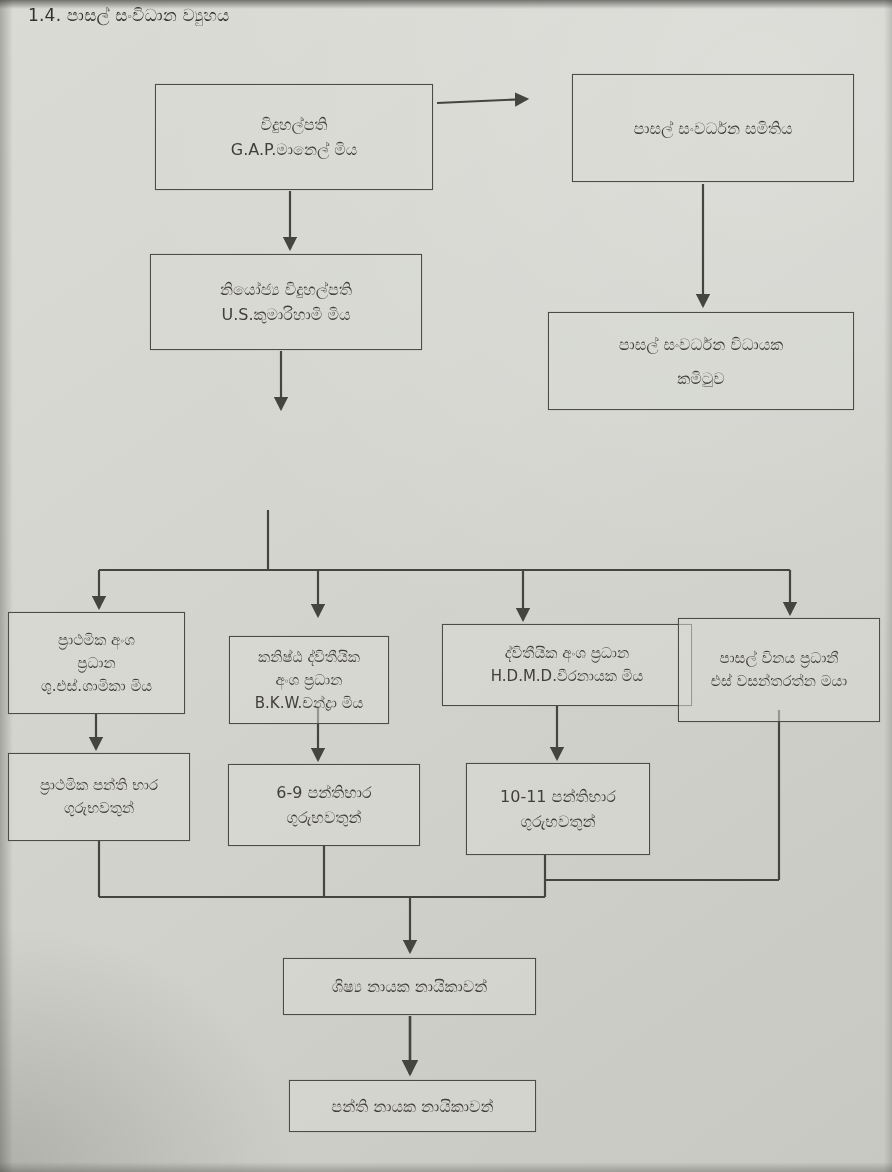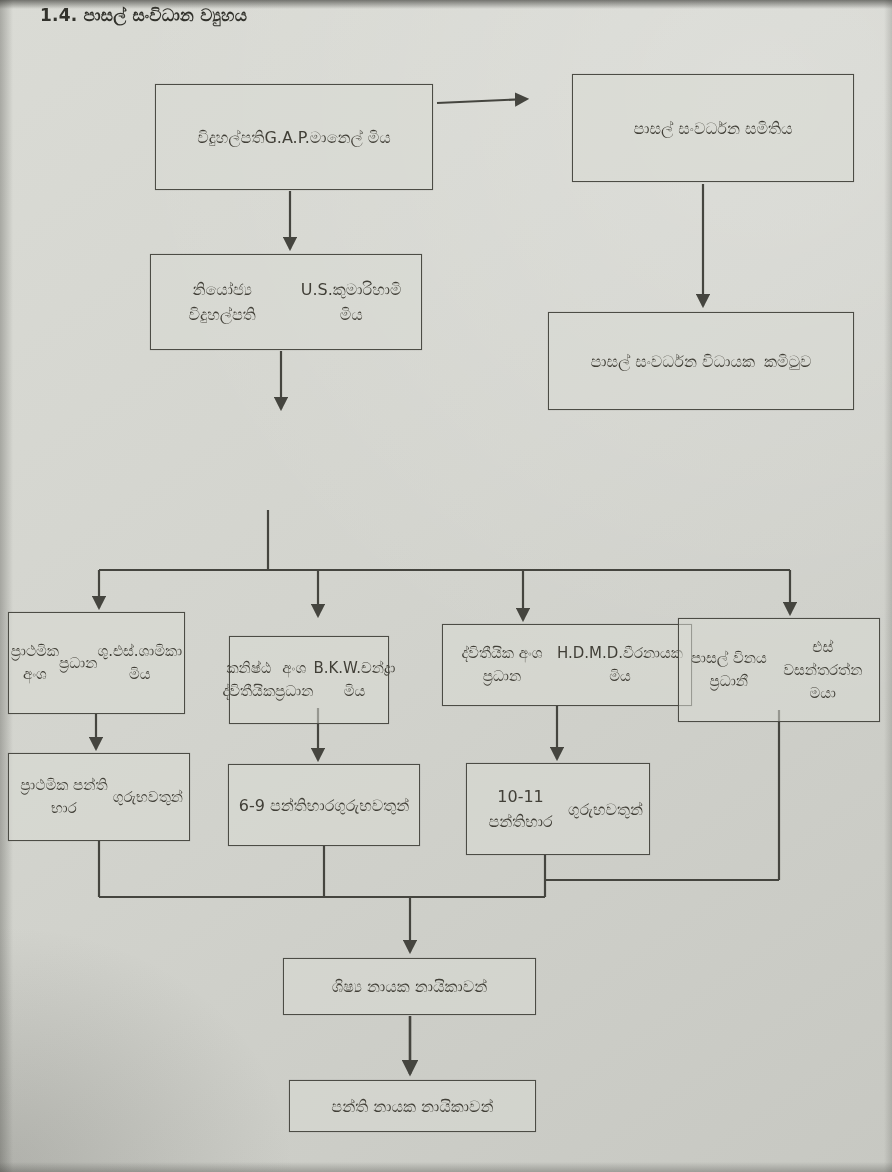--- a/index.html
+++ b/index.html
@@ -19,29 +19,29 @@
   .edge-top{position:absolute;left:0;top:0;width:100%;height:9px;
     background:linear-gradient(to bottom,rgba(30,30,26,0.55),rgba(30,30,26,0));}
   .edge-left{position:absolute;left:0;top:0;width:13px;height:100%;
     background:linear-gradient(to right,rgba(55,55,50,0.30),rgba(55,55,50,0));}
   .edge-right{position:absolute;right:0;top:0;width:8px;height:100%;
     background:linear-gradient(to left,rgba(55,55,50,0.18),rgba(55,55,50,0));}
   .edge-bottom{position:absolute;left:0;bottom:0;width:100%;height:10px;
     background:linear-gradient(to top,rgba(40,40,36,0.28),rgba(40,40,36,0));}
 
   .doc-title{
-    position:absolute;left:40px;top:5px;z-index:3;
-    font-size:17px;font-weight:bold;color:#32322c;letter-spacing:.2px;
+    position:absolute;left:28px;top:5px;z-index:3;
+    font-size:17px;font-weight:normal;color:#32322c;letter-spacing:.2px;
   }
 
   .wires{position:absolute;left:0;top:0;z-index:1;}
 
   .node{
     position:absolute;z-index:2;box-sizing:border-box;
-    display:flex;flex-direction:row;justify-content:center;align-items:center;
+    display:flex;flex-direction:column;justify-content:center;align-items:center;
     border:1.6px solid #4c4c45;
     background:rgba(217,218,212,0.55);
     color:#413f37;text-align:center;
     font-size:16px;line-height:25px;
     padding:4px 6px;
     box-shadow:0 0 1px rgba(60,60,55,0.35);
   }
   .node.small{font-size:15px;line-height:23px;}
   .node span{display:block;}
 </style>

